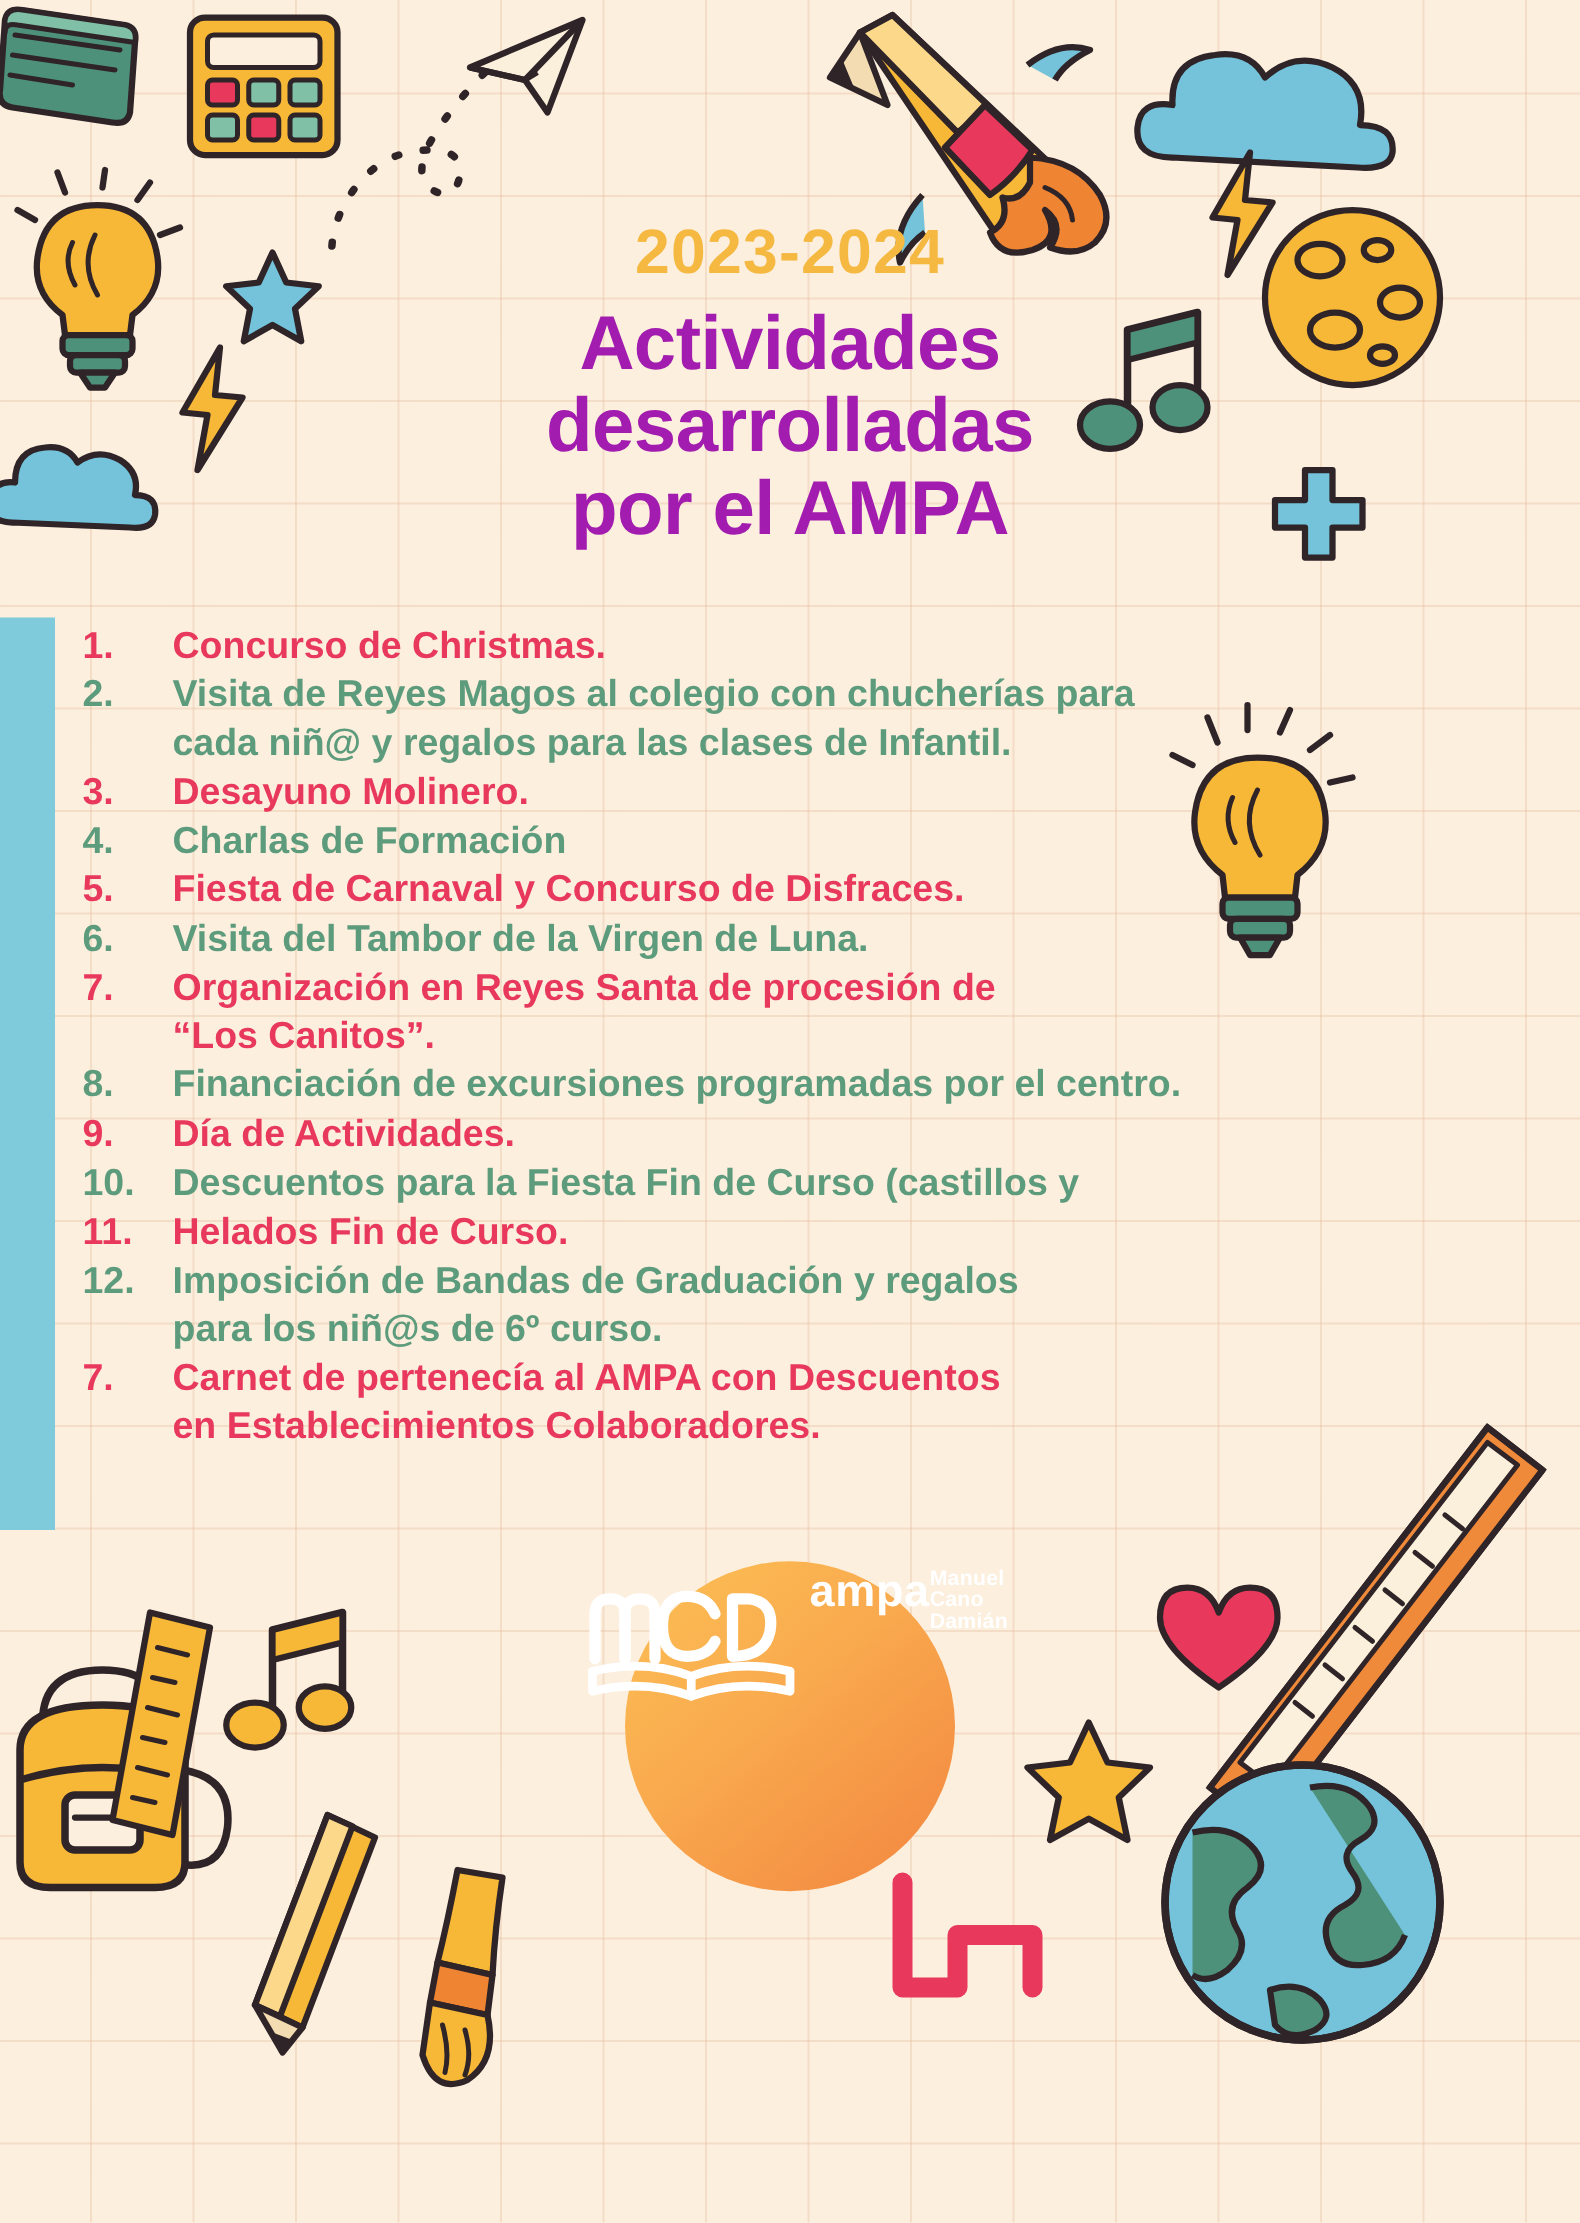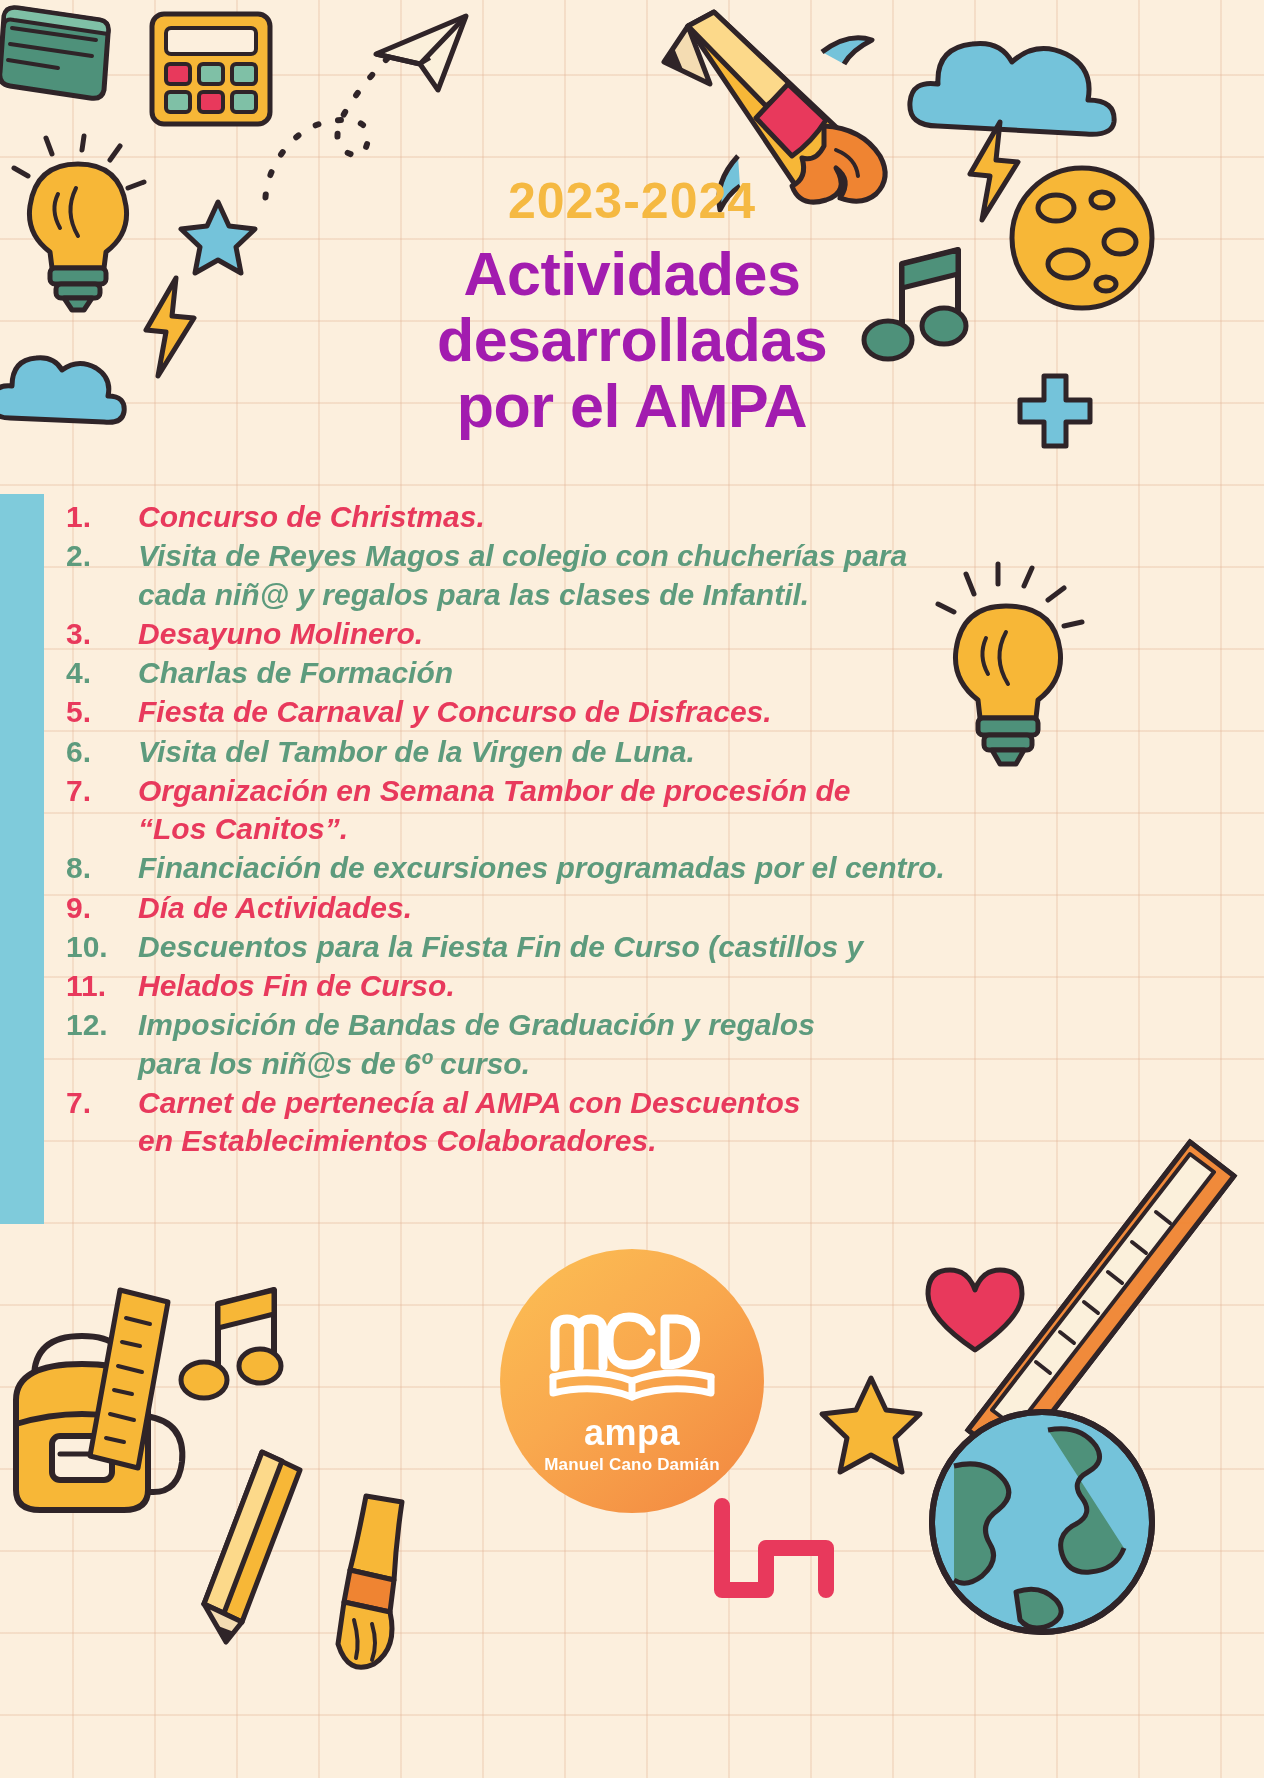--- a/index.html
+++ b/index.html
@@ -51,33 +51,33 @@
   }
   .li{
     display:flex;align-items:flex-start;
     font-size:30px;font-weight:700;line-height:1.275;
     margin-bottom:1px;
   }
   .li .num{
     width:78px;flex:0 0 78px;text-align:left;padding-left:6px;
     box-sizing:border-box;
   }
-  .li .txt{flex:1;font-style:italic;}
+  .li .txt{flex:1;}
   .li.red{color:#e8395c;}
   .li.green{color:#5d9b7d;}
 
   
   .logo-wrap{
     position:absolute;left:50%;transform:translateX(-50%);
     top:1249px;width:264px;height:264px;z-index:7;
   }
   .logo-circle{
     width:264px;height:264px;border-radius:50%;
     background:linear-gradient(140deg,#fcc054 0%,#f9a94e 45%,#f2853f 100%);
-    display:flex;flex-direction:column;align-items:center;justify-content:center;
+    display:flex;flex-direction:row;justify-content:center;
   }
   .logo-mark{margin-top:16px;}
   .logo-ampa{
     color:#ffffff;font-size:36px;font-weight:700;line-height:1;
     margin-top:6px;letter-spacing:.5px;
   }
   .logo-sub{
     color:#ffffff;font-size:17px;font-weight:700;line-height:1;
     margin-top:5px;letter-spacing:.2px;
   }
@@ -286,21 +286,21 @@
       </div>
       <div class="li green">
         <div class="num">6.</div>
         <div class="txt">
           <div>Visita del Tambor de la Virgen de Luna.</div>
         </div>
       </div>
       <div class="li red">
         <div class="num">7.</div>
         <div class="txt">
-          <div>Organización en Semana Tambor de procesión de</div>
+          <div>Organización en Reyes Santa de procesión de</div>
           <div>“Los Canitos”.</div>
         </div>
       </div>
       <div class="li green">
         <div class="num">8.</div>
         <div class="txt">
           <div>Financiación de excursiones programadas por el centro.</div>
         </div>
       </div>
       <div class="li red">

